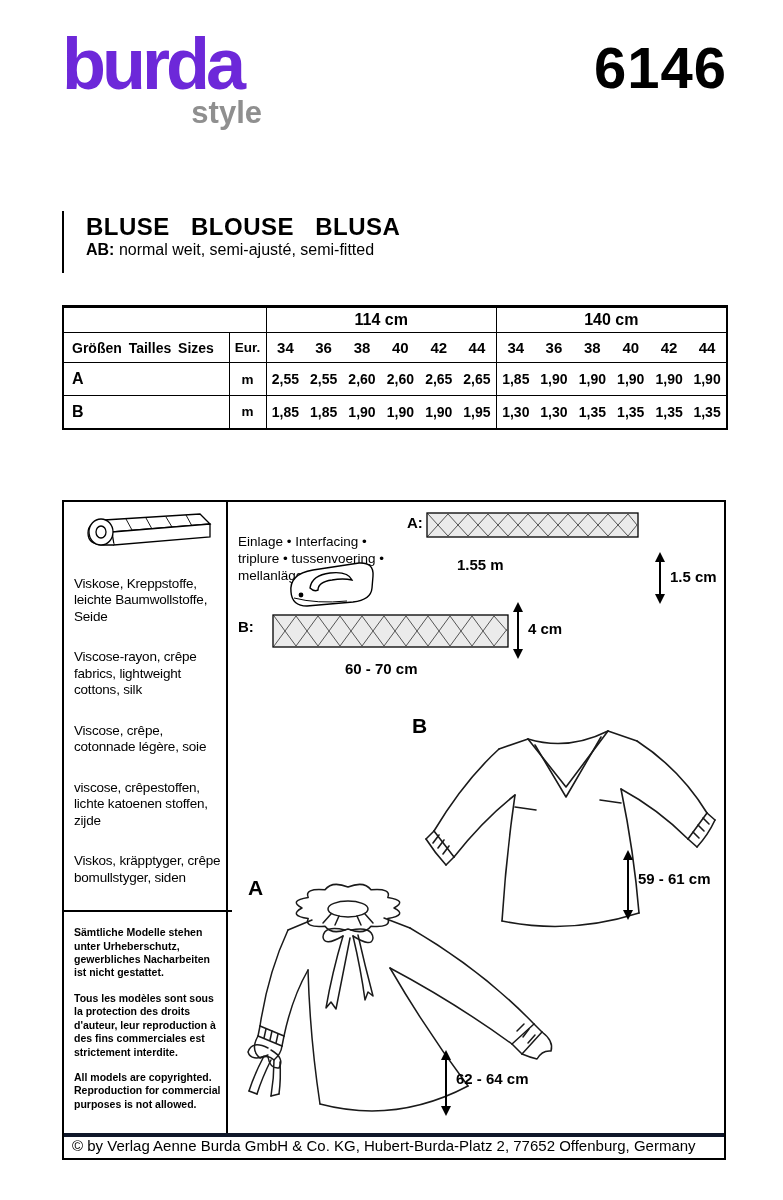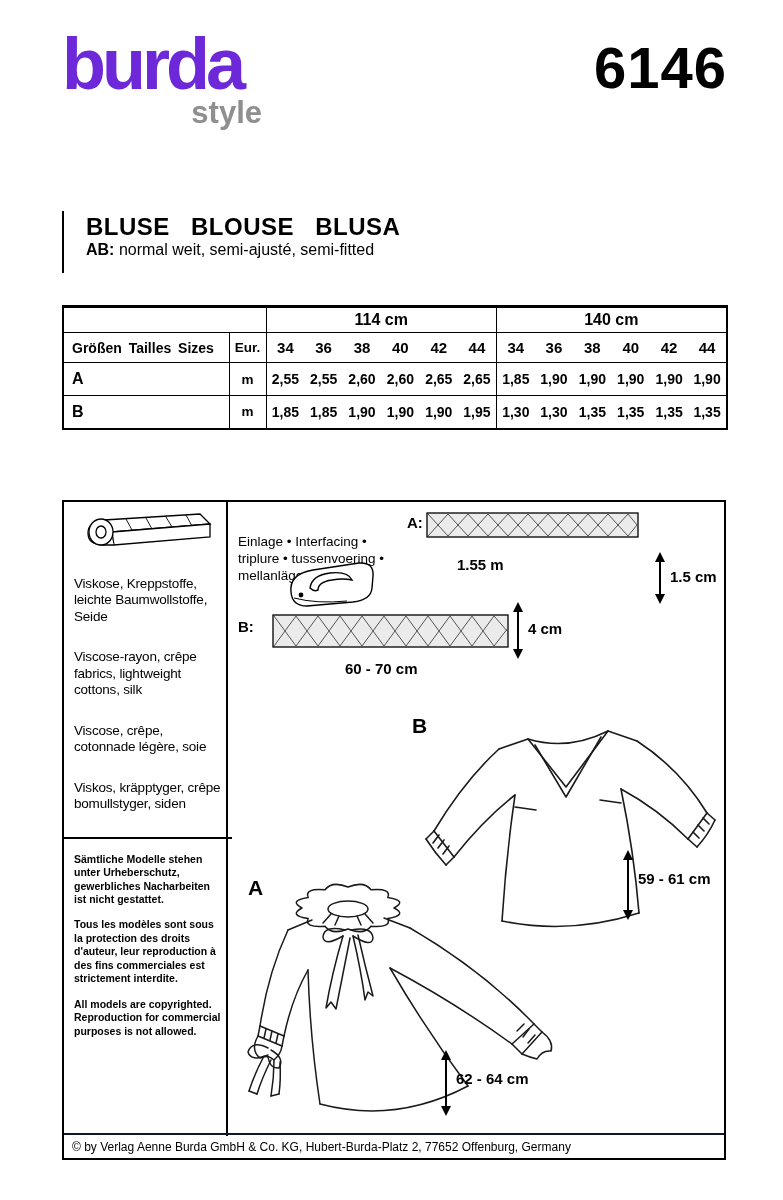--- a/index.html
+++ b/index.html
@@ -47,22 +47,22 @@
   .fab { font-size:13.5px; line-height:1.22; letter-spacing:-.2px; margin-bottom:24px; }
   .leftcol-divider { border-top:2px solid #000; margin:18px -10px 14px -10px; height:0; }
   .legal { font-size:10.5px; font-weight:bold; line-height:1.28; margin-bottom:12px; }
 
   .interfacing-heading { left:174px; top:8px; width:168px; font-size:13.5px; line-height:1.25;margin-top:24px; }
   .strip-label { font-size:15px; font-weight:bold; }
   .measure { font-size:15px; font-weight:bold; white-space:nowrap; }
   .view-label { font-size:21px; font-weight:bold; }
 
   .footer-strip { position:absolute; left:0; right:0; bottom:0; height:25px;
-                  border-top:2px solid #0f172a; display:flex; align-items:center;
-                  padding-left:8px; font-size:12px; }
+                  border-top:4px solid #0f172a; display:flex; 
+                  padding-left:8px; font-size:15px; }
   svg { display:block; }
 </style>
 </head>
 <body>
 
 <div class="page">
 
   <div class="brand-burda">burda</div>
   <div class="brand-style">style</div>
   <div class="pattern-number">6146</div>
@@ -155,20 +155,21 @@
           <path d="M38 22 L136 14 L136 27 L40 35 Z"></path>
           <path d="M30 10 Q14 12 14 23 Q14 35 30 35 L40 35"></path>
           <ellipse cx="27" cy="22" rx="12" ry="13"></ellipse>
           <ellipse cx="27" cy="22" rx="5" ry="6"></ellipse>
           <path d="M52 9 L58 20 M72 8 L78 19 M92 7 L98 17 M112 5 L118 16" stroke-width="0.9"></path>
         </g>
       </svg>
       <p class="fab">Viskose, Kreppstoffe, leichte Baumwollstoffe, Seide</p>
       <p class="fab">Viscose-rayon, crêpe fabrics, lightweight cottons, silk</p>
       <p class="fab">Viscose, crêpe, cotonnade légère, soie</p>
+      <p class="fab">viscose, crêpestoffen, lichte katoenen stoffen, zijde</p>
       <p class="fab">Viskos, kräpptyger, crêpe bomullstyger, siden</p>
       <div class="leftcol-divider"></div>
       <p class="legal">Sämtliche Modelle stehen unter Urheberschutz, gewerbliches Nacharbeiten ist nicht gestattet.</p>
       <p class="legal">Tous les modèles sont sous la protection des droits d'auteur, leur reproduction à des fins commerciales est strictement interdite.</p>
       <p class="legal">All models are copyrighted. Reproduction for commercial purposes is not allowed.</p>
     </div>
 
     <div class="abs interfacing-heading">Einlage • Interfacing • triplure • tussenvoering • mellanlägg</div>
 
     <div class="abs strip-label" style="left:343px; top:12px;">A:</div>

